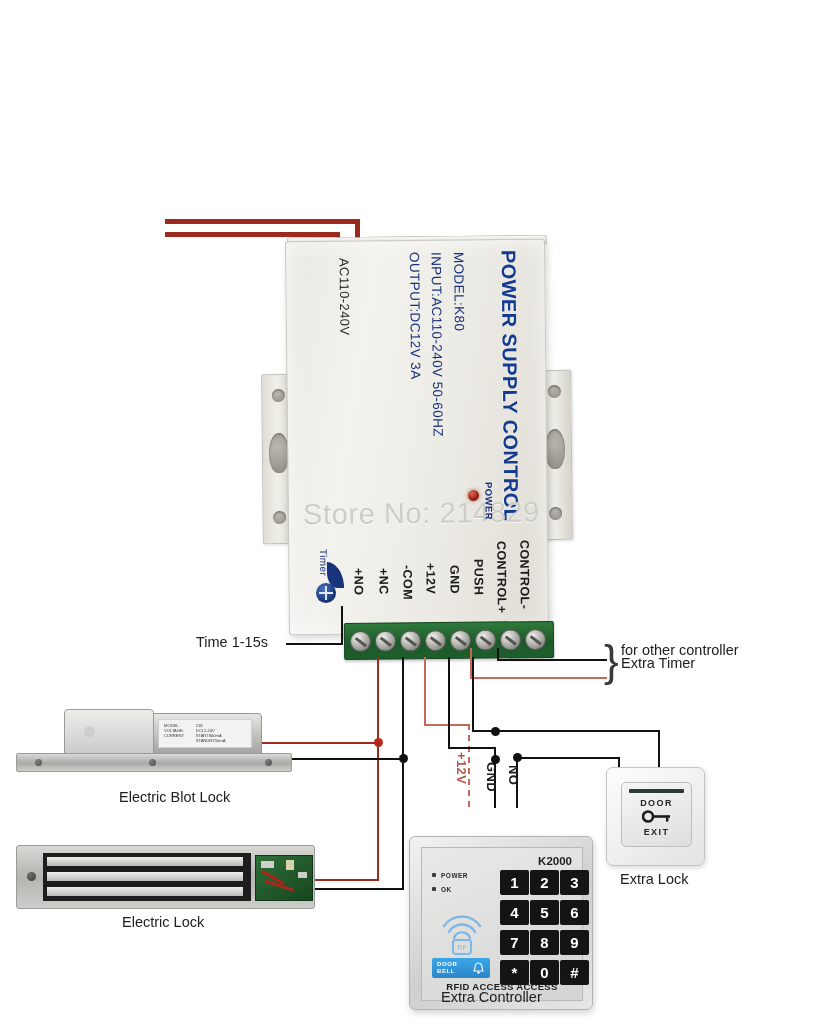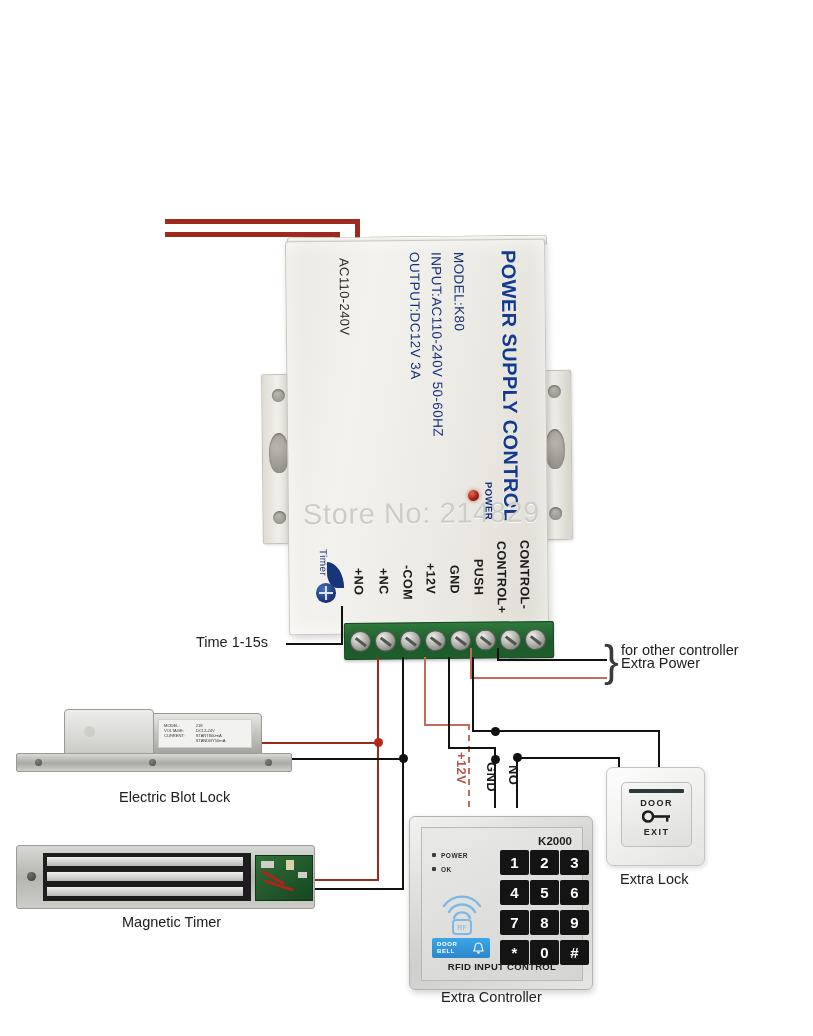--- a/index.html
+++ b/index.html
@@ -130,21 +130,21 @@
     border:1px solid #c4c4c1;border-radius:7px;box-shadow:1px 2px 5px rgba(0,0,0,.15);}
   #door-btn-inner{position:absolute;left:14px;top:14px;width:69px;height:63px;
     background:linear-gradient(160deg,#f6f6f5,#dededc);border:1px solid #bdbdba;border-radius:5px;}
   #door-btn-bar{position:absolute;left:7px;top:6px;width:55px;height:4px;
     background:#2d3a3a;border-radius:1px;}
   #door-btn .dtxt{position:absolute;width:100%;text-align:center;font-size:9px;
     font-weight:bold;letter-spacing:1.4px;color:#232323;}
   #door-key{position:absolute;left:50%;top:27px;transform:translateX(-50%);}
 
   
-  #ctrl{left:409px;top:816px;width:182px;height:172px;
+  #ctrl{left:409px;top:836px;width:182px;height:172px;
     background:linear-gradient(150deg,#f2f2f1,#cfcfcd 55%,#e6e6e4);
     border:1px solid #b3b3b0;border-radius:6px;box-shadow:1px 3px 7px rgba(0,0,0,.18);}
   #ctrl-inner{position:absolute;left:11px;top:10px;width:160px;height:152px;
     background:linear-gradient(155deg,#e9e9e7,#d4d4d2);border:1px solid #b8b8b5;}
   #ctrl-model{position:absolute;right:10px;top:7px;font-size:11.5px;color:#1c1c1c;font-weight:600;}
   .led-row{position:absolute;left:10px;font-size:6.5px;font-weight:bold;color:#2a2a2a;letter-spacing:.5px;}
   .led-dot{position:absolute;left:0;top:1px;width:4px;height:4px;background:#3c3c3c;border-radius:1px;}
   #rf-zone{position:absolute;left:12px;top:56px;width:62px;height:52px;}
   #doorbell{position:absolute;left:10px;top:110px;width:58px;height:20px;
     background:linear-gradient(180deg,#3aa7e8,#2b86c9);border-radius:2px;}
@@ -221,21 +221,21 @@
 
 <div class="abs cap" id="time-range-label" style="left:196px;top:634px;">Time 1-15s</div>
 <div class="w abs" style="left:286px;top:643px;width:57px;height:1.6px;"></div>
 <div class="w abs" style="left:341px;top:606px;width:1.6px;height:38px;"></div>
 
 <div class="w abs" style="left:497px;top:659px;width:110px;height:1.8px;"></div>
 <div class="wrl abs" style="left:470px;top:677px;width:137px;height:1.8px;"></div>
 <div class="w abs" style="left:497px;top:648px;width:1.8px;height:12px;"></div>
 <div class="wrl abs" style="left:470px;top:648px;width:1.8px;height:30px;"></div>
 <div class="abs brace" style="left:604px;top:639px;">}</div>
-<div class="abs cap" style="left:621px;top:655px;">Extra Power</div>
+<div class="abs cap" style="left:621px;top:655px;">Extra Timer</div>
 <div class="abs cap" style="left:621px;top:642px;">for other controller</div>
 
 <div class="wr abs" style="left:377px;top:657px;width:2px;height:86px;"></div>
 <div class="wr abs" style="left:230px;top:742px;width:149px;height:2px;"></div>
 <div class="dotr abs" style="left:374px;top:738px;"></div>
 <div class="wr abs" style="left:377px;top:742px;width:2px;height:139px;"></div>
 <div class="wr abs" style="left:262px;top:879px;width:117px;height:2px;"></div>
 
 <div class="w abs" style="left:402px;top:657px;width:2px;height:103px;"></div>
 <div class="w abs" style="left:235px;top:758px;width:169px;height:2px;"></div>
@@ -310,21 +310,21 @@
     <div class="magscrew" style="left:276px;top:26px;"></div>
     <div id="mag-pcb">
       <div class="chip" style="left:5px;top:5px;width:13px;height:7px;"></div>
       <div class="chip" style="left:30px;top:4px;width:8px;height:10px;background:#d9d2a8;"></div>
       <div class="chip" style="left:42px;top:16px;width:9px;height:6px;"></div>
       <div class="redw" style="left:4px;top:20px;width:26px;height:3px;transform:rotate(30deg);"></div>
       <div class="redw" style="left:8px;top:28px;width:30px;height:3px;transform:rotate(18deg);"></div>
     </div>
   </div>
 </div>
-<div class="abs cap" style="left:122px;top:914px;">Magnetic Timer</div>
+<div class="abs cap" style="left:122px;top:914px;">Electric Lock</div>
 
 <div class="abs" id="door-btn">
   <div id="door-btn-inner">
     <div id="door-btn-bar"></div>
     <div class="dtxt" style="top:15px;">DOOR</div>
     <svg id="door-key" width="30" height="13" viewBox="0 0 30 13">
       <circle cx="6" cy="6.5" r="5" fill="none" stroke="#1d1d1d" stroke-width="2.6"></circle>
       <rect x="10" y="5.2" width="18" height="2.6" fill="#1d1d1d"></rect>
       <rect x="24" y="7.4" width="2.4" height="4.2" fill="#1d1d1d"></rect>
     </svg>
@@ -375,16 +375,16 @@
     <div class="key" style="left:78px;top:52px;">4</div>
     <div class="key" style="left: 108px; top: 52px;">5</div>
     <div class="key" style="left: 138px; top: 52px;">6</div>
     <div class="key" style="left:78px;top:82px;">7</div>
     <div class="key" style="left: 108px; top: 82px;">8</div>
     <div class="key" style="left: 138px; top: 82px;">9</div>
     <div class="key" style="left:78px;top:112px;">*</div>
     <div class="key" style="left: 108px; top: 112px;">0</div>
     <div class="key" style="left: 138px; top: 112px;">#</div>
 
-    <div id="ctrl-foot">RFID INPUT CONTROL</div>
+    <div id="ctrl-foot">RFID ACCESS ACCESS</div>
   </div>
 </div>
 <div class="abs cap" style="left:441px;top:989px;">Extra Controller</div>
 
 </body></html>

